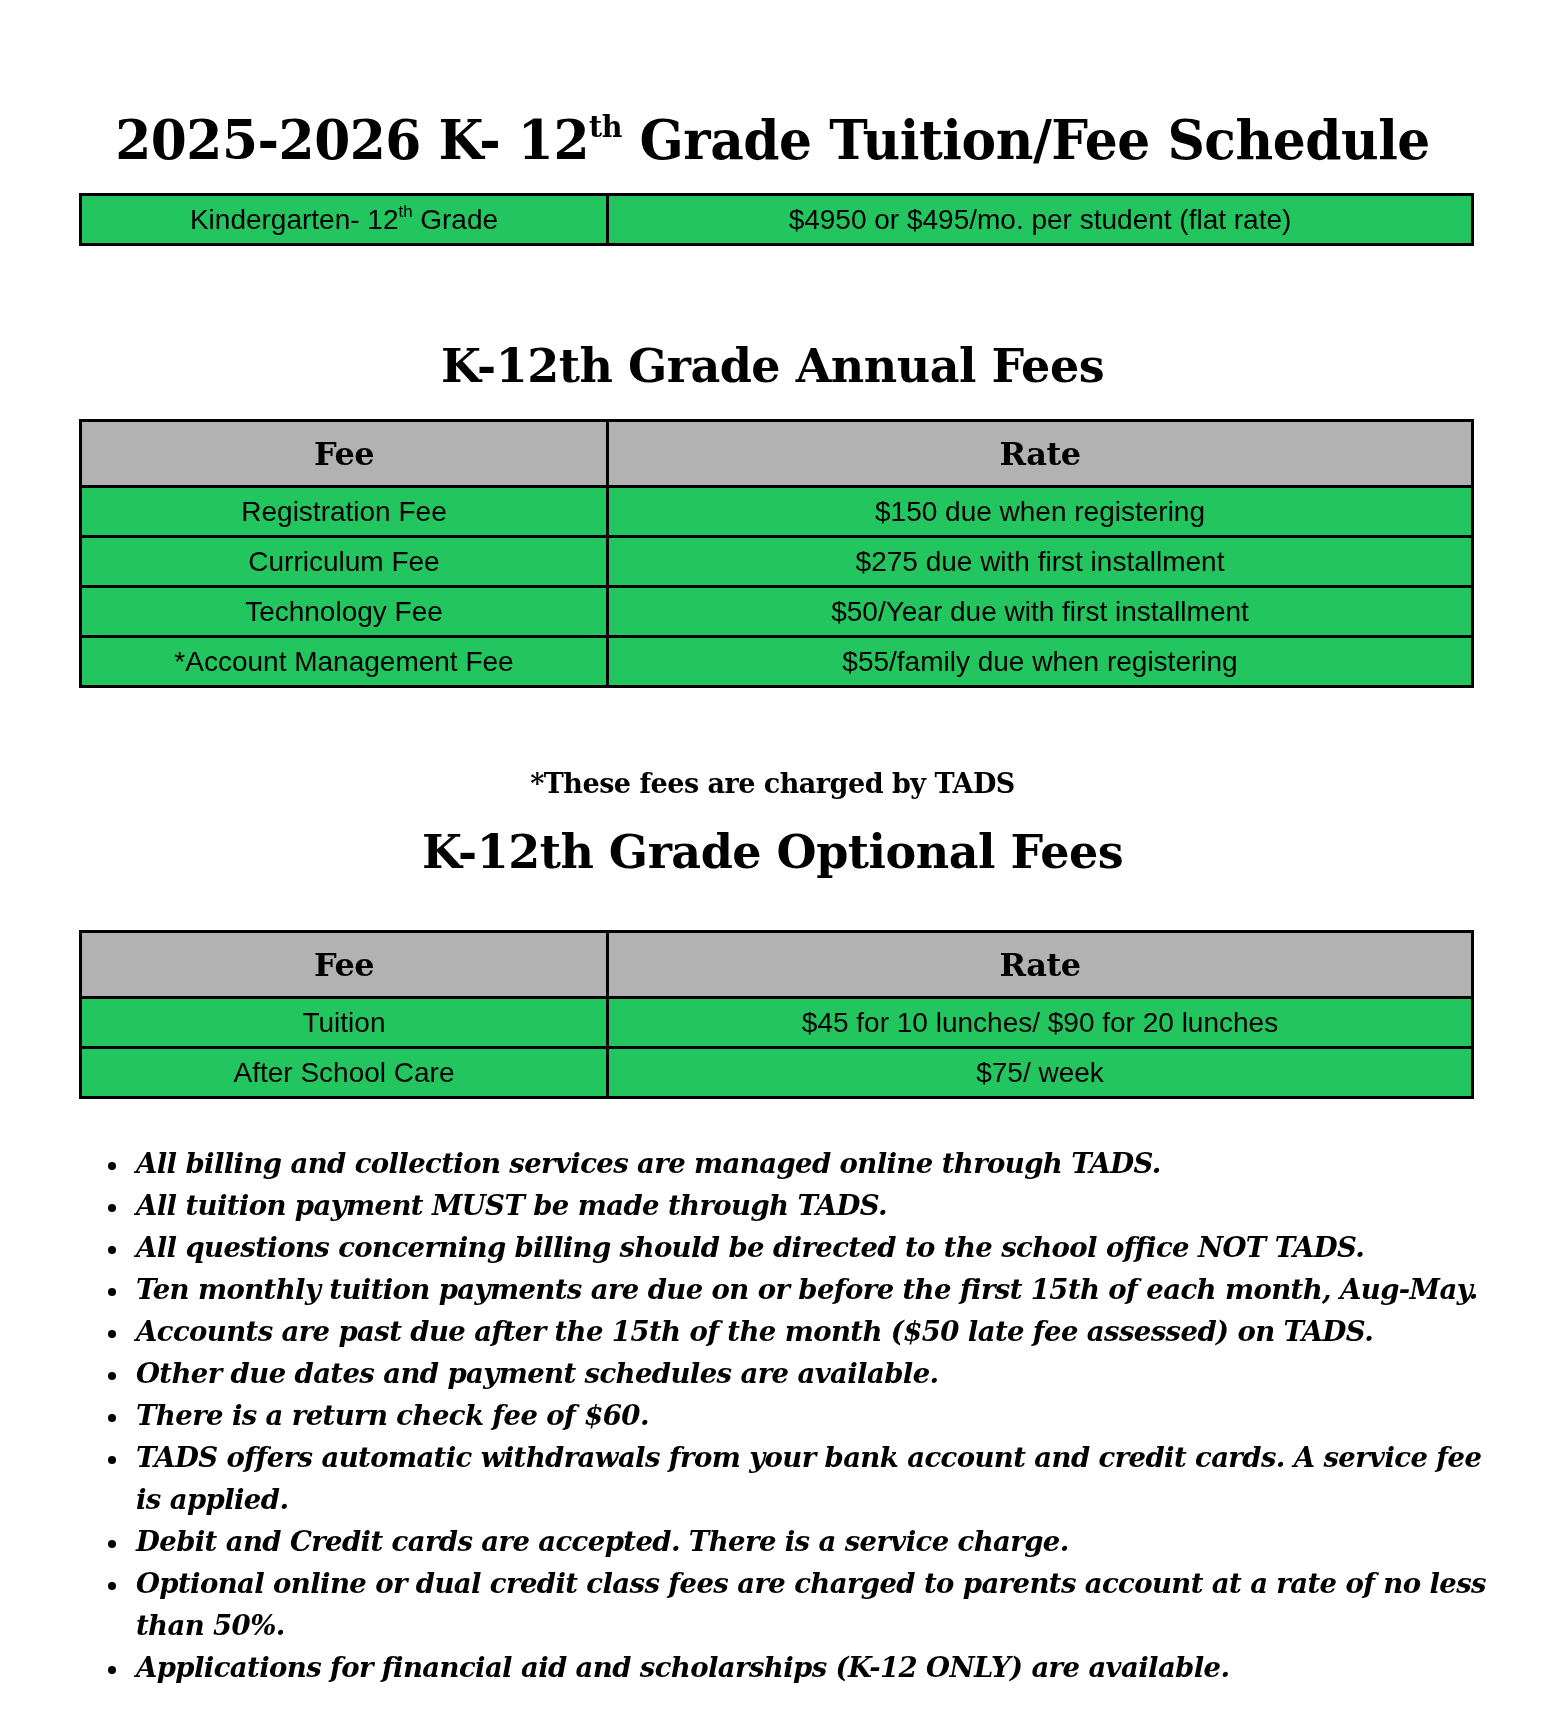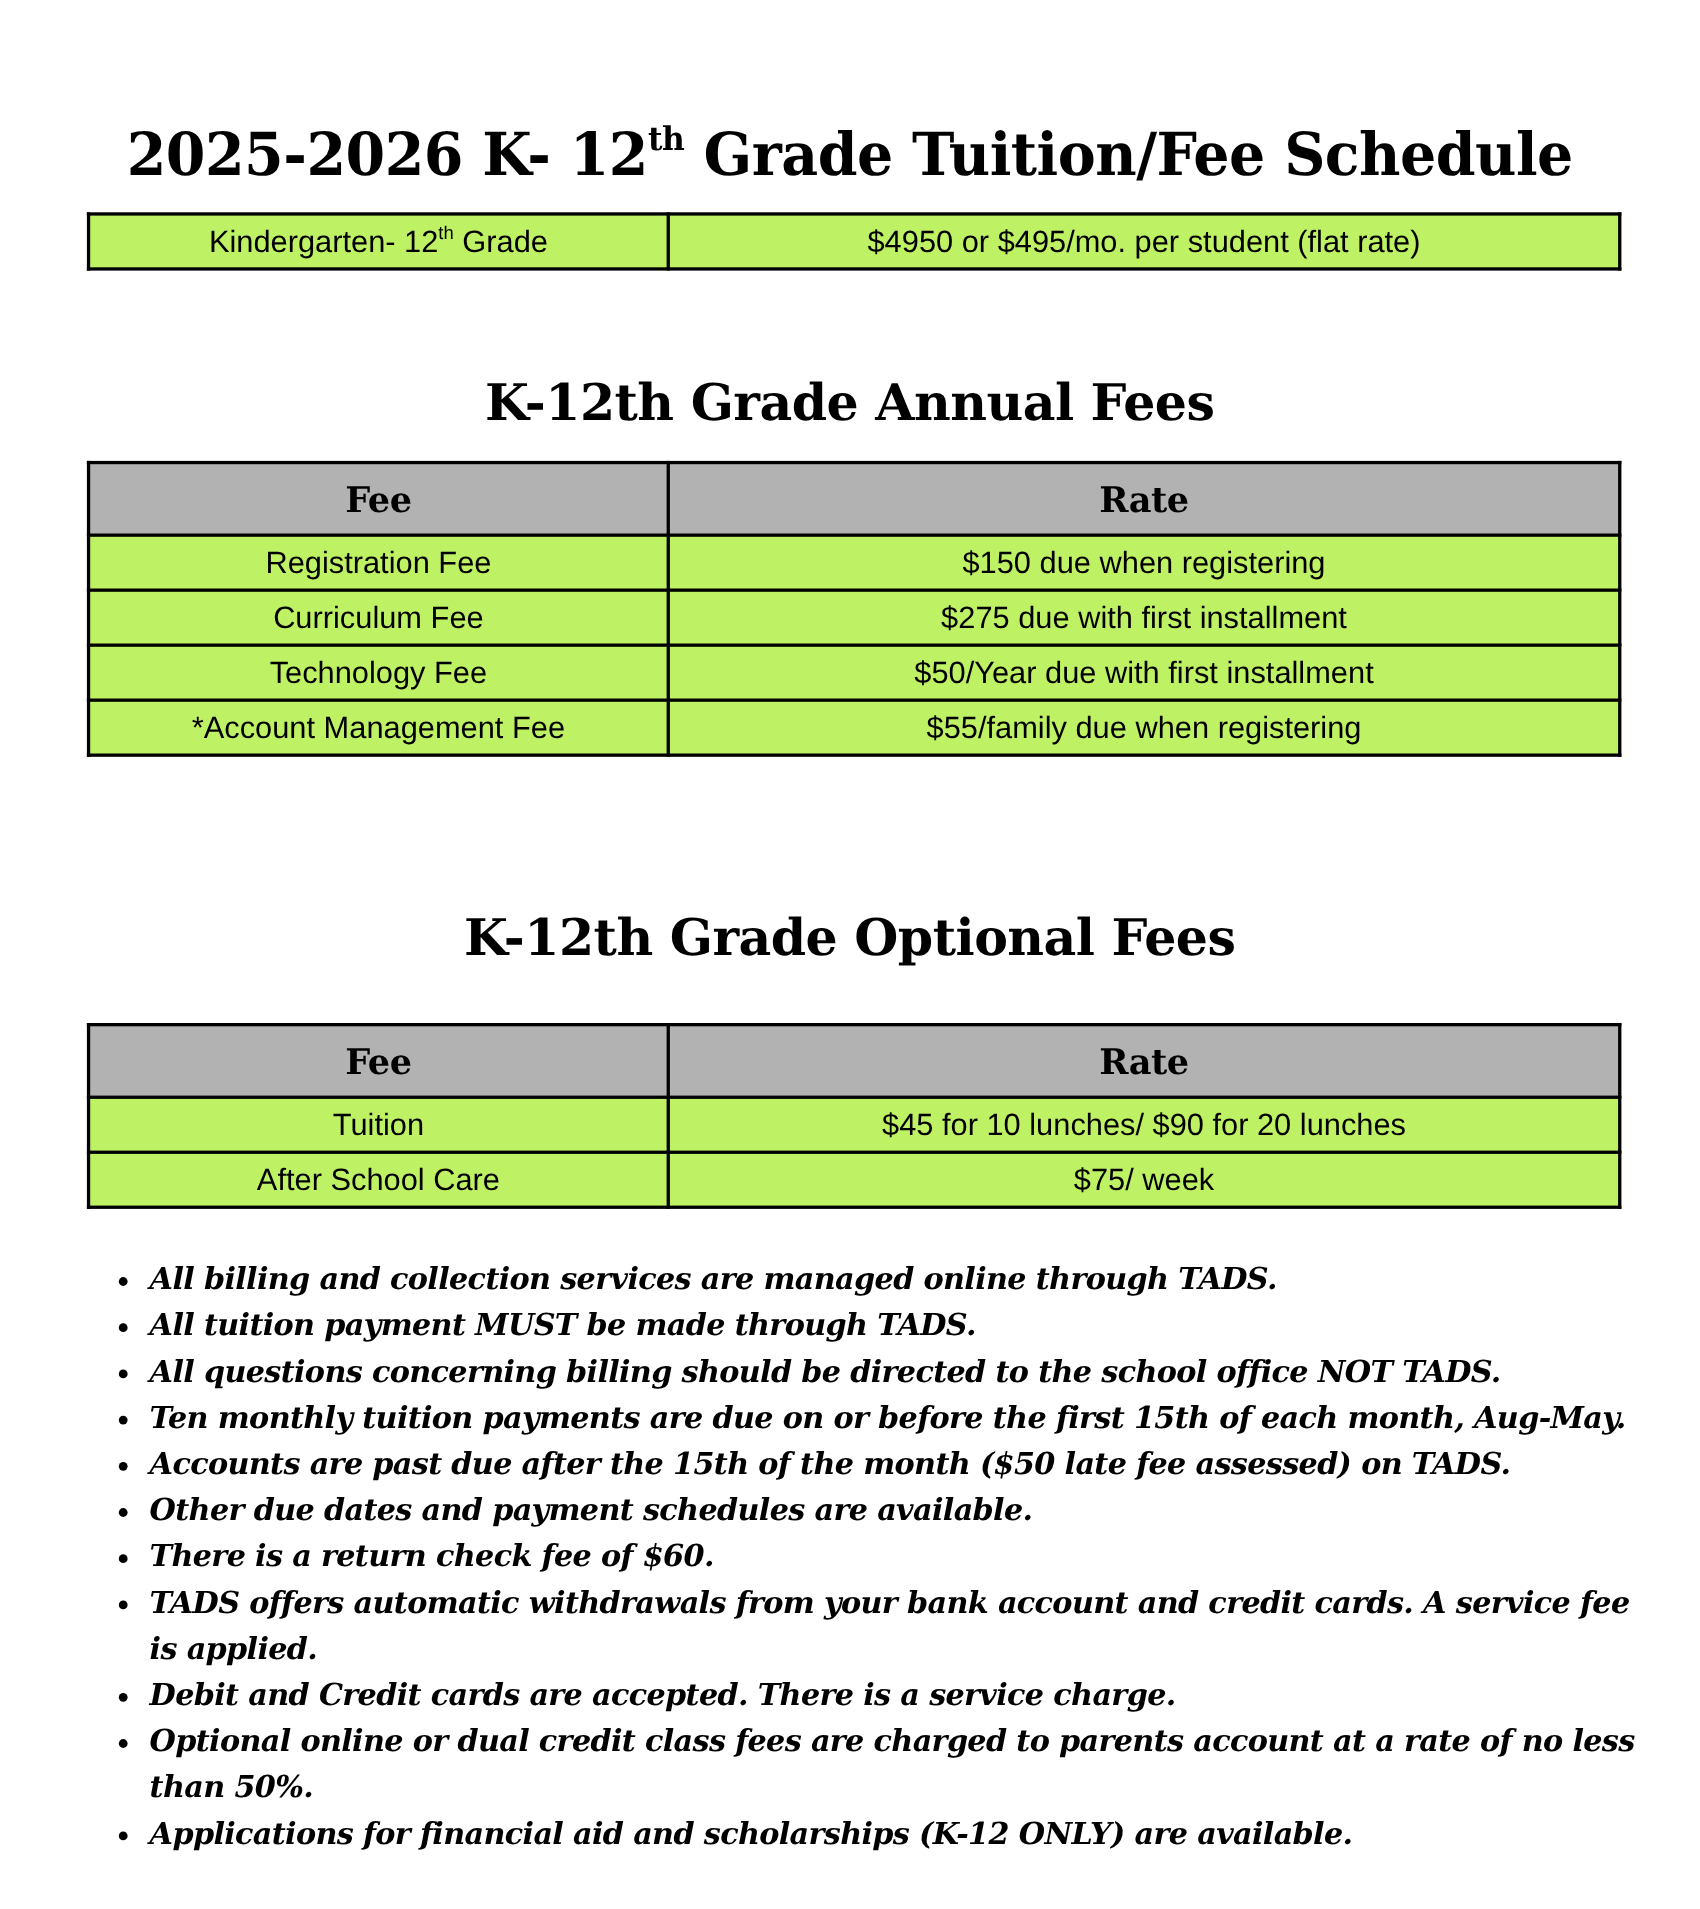--- a/index.html
+++ b/index.html
@@ -38,21 +38,21 @@
     font-family: "DejaVu Serif", serif;
     font-weight: bold;
     font-size: 32px;
     height: 63px;
     letter-spacing: -0.5px;
   }
   table.fee-table td {
     font-family: "Liberation Sans", sans-serif;
     font-size: 28px;
     height: 47px;
-    background: #bef264;
+    background: #22c55e;
   }
   table.fee-table col.c1 { width: 527px; }
   table.fee-table col.c2 { width: 865px; }
   td sup { font-size: 0.6em; vertical-align: 0.7em; line-height: 0; }
   .sans-alt { font-family: "DejaVu Sans", sans-serif; font-size: 27px; }
 
   .tuition-table { top: 193px; }
   .annual-table { top: 419px; }
   .optional-table { top: 930px; }
 
@@ -117,20 +117,21 @@
       <td>Technology Fee</td>
       <td>$50/Year due with first installment</td>
     </tr>
     <tr>
       <td>*Account Management Fee</td>
       <td>$55/family due when registering</td>
     </tr>
   </tbody>
     </table>
 
+  <div class="footnote">*These fees are charged by TADS</div>
 
   <div class="title optional-title">K-12th Grade Optional Fees</div>
 
   <table class="fee-table optional-table">
     <colgroup>
         <col class="c1">
         <col class="c2">
       </colgroup>
     <tbody>
         <tr>

